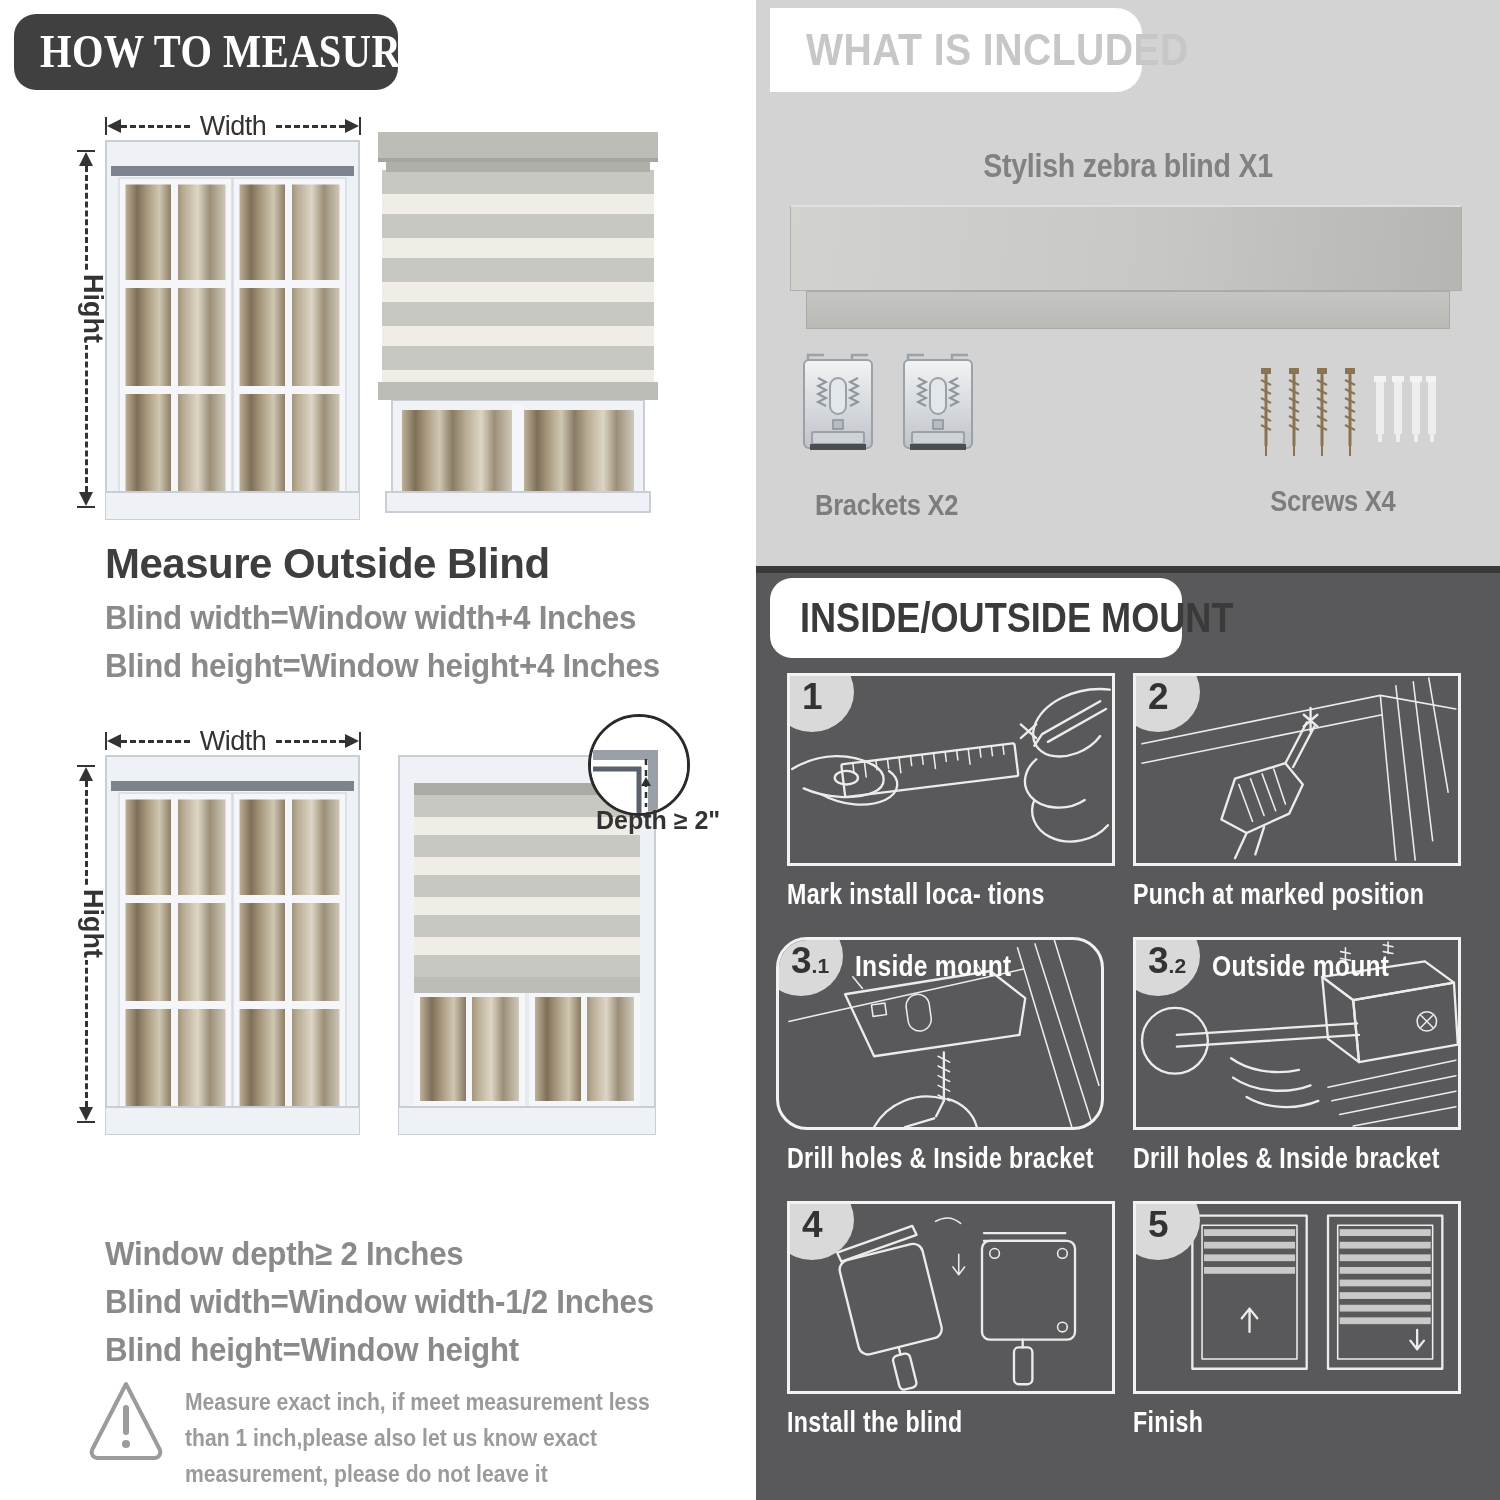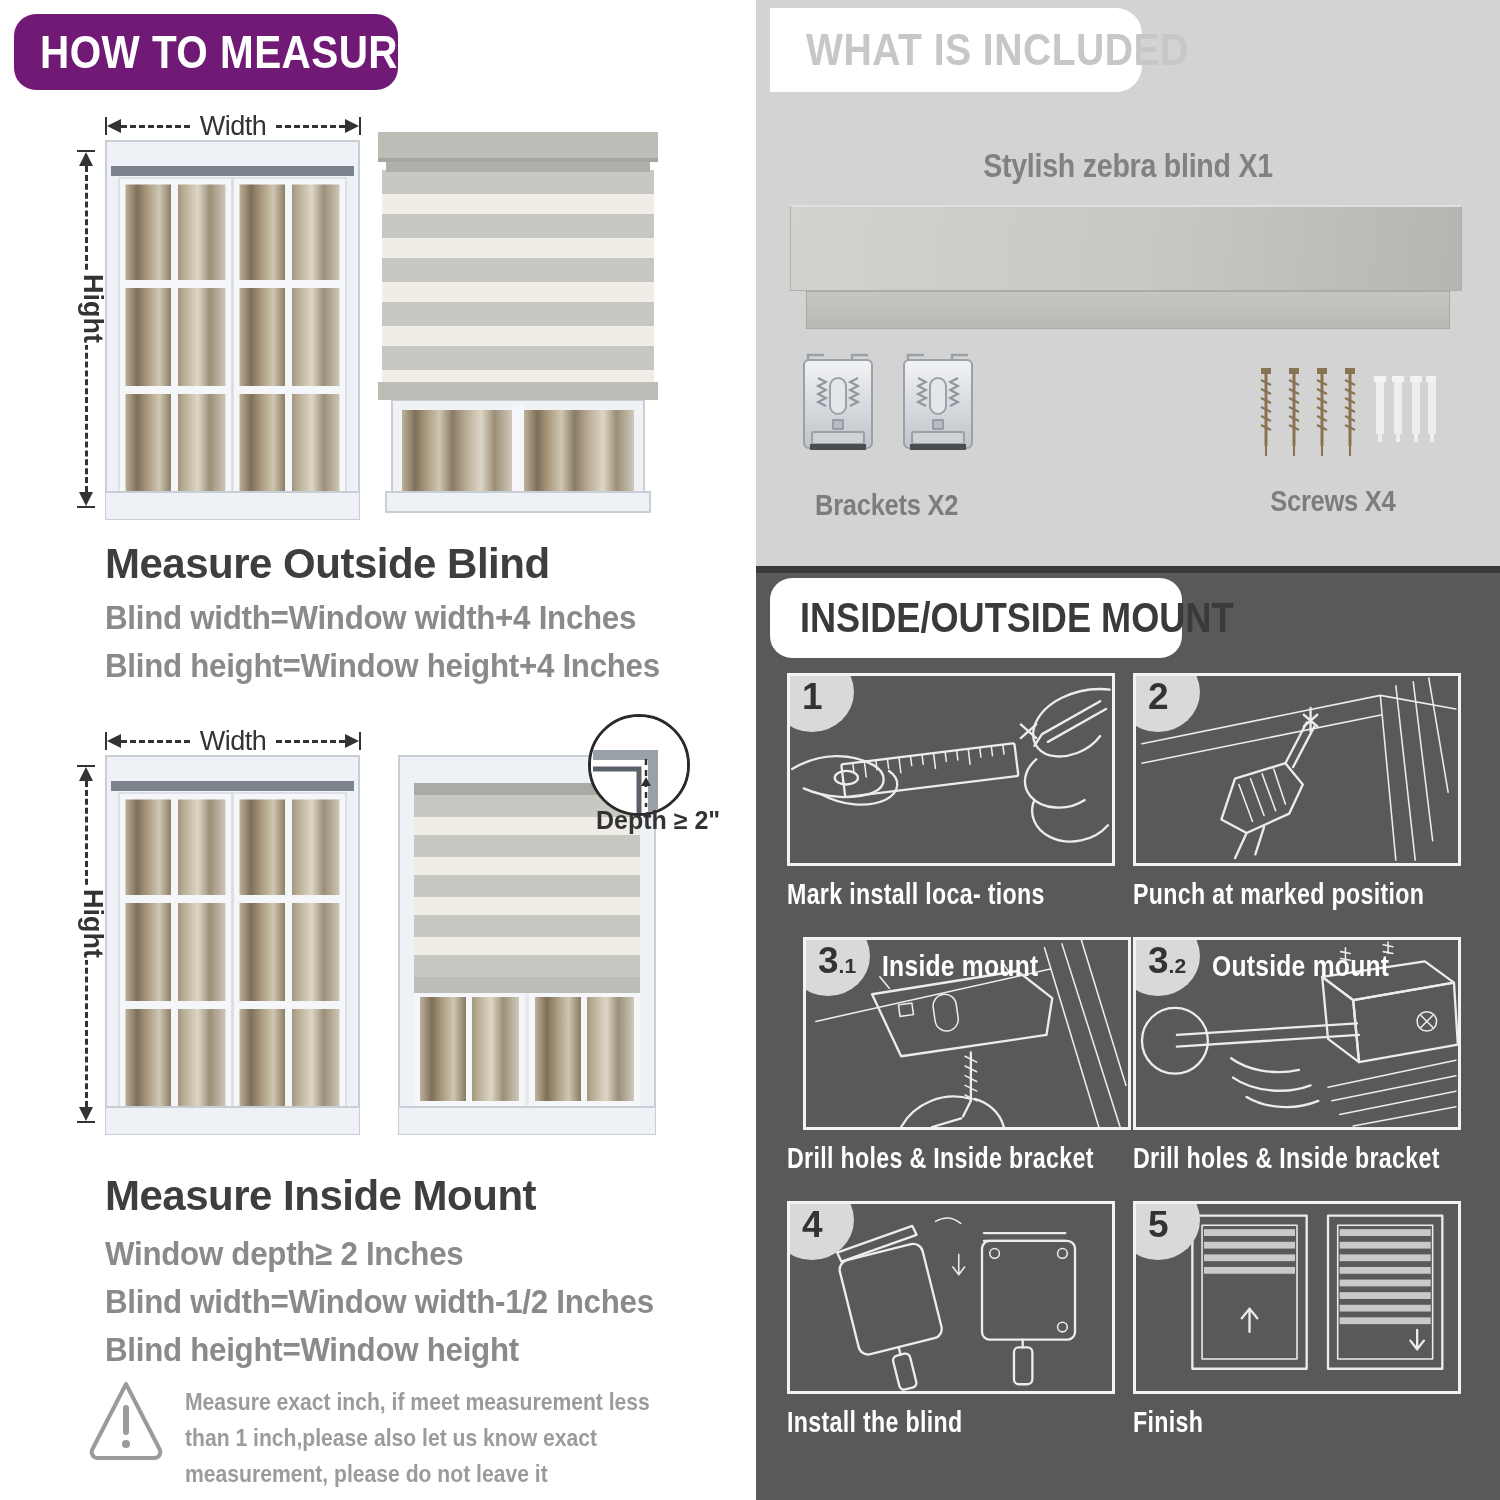--- a/index.html
+++ b/index.html
@@ -1,21 +1,21 @@
 <!DOCTYPE html>
 <html><head>
 <meta charset="utf-8">
 <style>
   html,body{margin:0;padding:0;background:#fff;}
   .canvas{position:relative;width:1500px;height:1500px;overflow:hidden;
           font-family:"Liberation Sans",sans-serif;background:#fff;}
   .abs{position:absolute;}
 
   
-  .htm-box{left:14px;top:14px;width:384px;height:76px;background:#701a75;border-radius:22px;}
+  .htm-box{left:14px;top:14px;width:384px;height:76px;background:#404040;border-radius:22px;font-family:Liberation Serif, serif;}
   .htm-box .t{position:absolute;left:26px;top:0;line-height:76px;font-size:46px;font-weight:700;
               color:#fff;white-space:nowrap;transform:scaleX(.88);transform-origin:left center;letter-spacing:.5px;}
 
   .sec-title{font-size:42px;font-weight:700;color:#3e3e3e;white-space:nowrap;letter-spacing:-.5px;}
   .formula{font-size:34px;font-weight:700;color:#8a8a8a;white-space:nowrap;
            transform:scaleX(.92);transform-origin:left center;letter-spacing:-.3px;}
 
   
   .dim-h{display:flex;align-items:center;height:24px;}
   .dim-h .tick{width:2px;height:18px;background:#333;}
@@ -225,21 +225,20 @@
     <svg viewBox="0 0 96 96">
       <rect x="0" y="0" width="96" height="96" fill="#fff"></rect>
       <path d="M2,38 H62 V96" stroke="#9aa0a8" stroke-width="10" fill="none"></path>
       <path d="M2,52 H48 V96" stroke="#5b616a" stroke-width="5" fill="none"></path>
       <path d="M55,42 V90" stroke="#2f2f2f" stroke-width="2.5" stroke-dasharray="6 5" fill="none"></path>
       <path d="M55,60 l-5,9 h10 z" fill="#2f2f2f"></path>
     </svg>
   </div>
   <div class="abs depth-lbl" style="left:596px;top:806px;">Depth ≥ 2"</div>
 
-  <div class="abs sec-title" style="left:105px;top:1172px;">Measure Inside Mount</div>
   <div class="abs formula" style="left:105px;top:1234px;">Window depth≥ 2 Inches</div>
   <div class="abs formula" style="left:105px;top:1282px;">Blind width=Window width-1/2 Inches</div>
   <div class="abs formula" style="left:105px;top:1330px;">Blind height=Window height</div>
 
   <div class="abs" style="left:88px;top:1378px;width:76px;height:82px;">
     <svg viewBox="0 0 76 82">
       <path d="M38,6 L72,72 a6,6 0 0 1 -5,8 H9 a6,6 0 0 1 -5,-8 Z" fill="none" stroke="#9b9b9b" stroke-width="4" stroke-linejoin="round"></path>
       <path d="M38,30 V54" stroke="#9b9b9b" stroke-width="6" stroke-linecap="round"></path>
       <circle cx="38" cy="66" r="4" fill="#9b9b9b"></circle>
     </svg>
@@ -375,21 +374,21 @@
           <path d="M152,90 L174,48 M160,94 L182,52"></path>
           <path d="M171,40 l14,12 M185,40 l-14,12 M178,33 v24"></path>
         </g>
       </svg>
       <div class="badge">
         <span class="n"><span>2</span><span class="s"></span></span>
       </div>
     </div>
     <div class="caption" style="left:377px;top:312px;">Punch at  marked position</div>
 
-    <div class="panel" style="left:47px;top:371px;">
+    <div class="panel" style="left:20px;top:371px;border-radius:31px;">
       <svg viewBox="0 0 328 193">
         <g class="art">
           <path class="art2" d="M8,84 L250,30 M244,8 L300,193 M262,4 L322,193 M282,0 L328,150"></path>
           <path d="M66,56 L216,32 L252,60 L246,98 L96,120 Z"></path>
           <path class="art2" d="M84,50 l-10,-12 M208,34 l-8,-12"></path>
           <rect x="130" y="56" width="24" height="38" rx="12" transform="rotate(-8 142 75)" class="art2"></rect>
           <rect x="94" y="66" width="14" height="12" transform="rotate(-8 101 72)" class="art2"></rect>
           <path d="M168,116 V166"></path>
           <path class="art2" d="M162,120 l12,6 m-12,4 l12,6 m-12,4 l12,6 m-12,4 l12,6 m-12,4 l12,6"></path>
           <path d="M168,166 l-8,16"></path>

